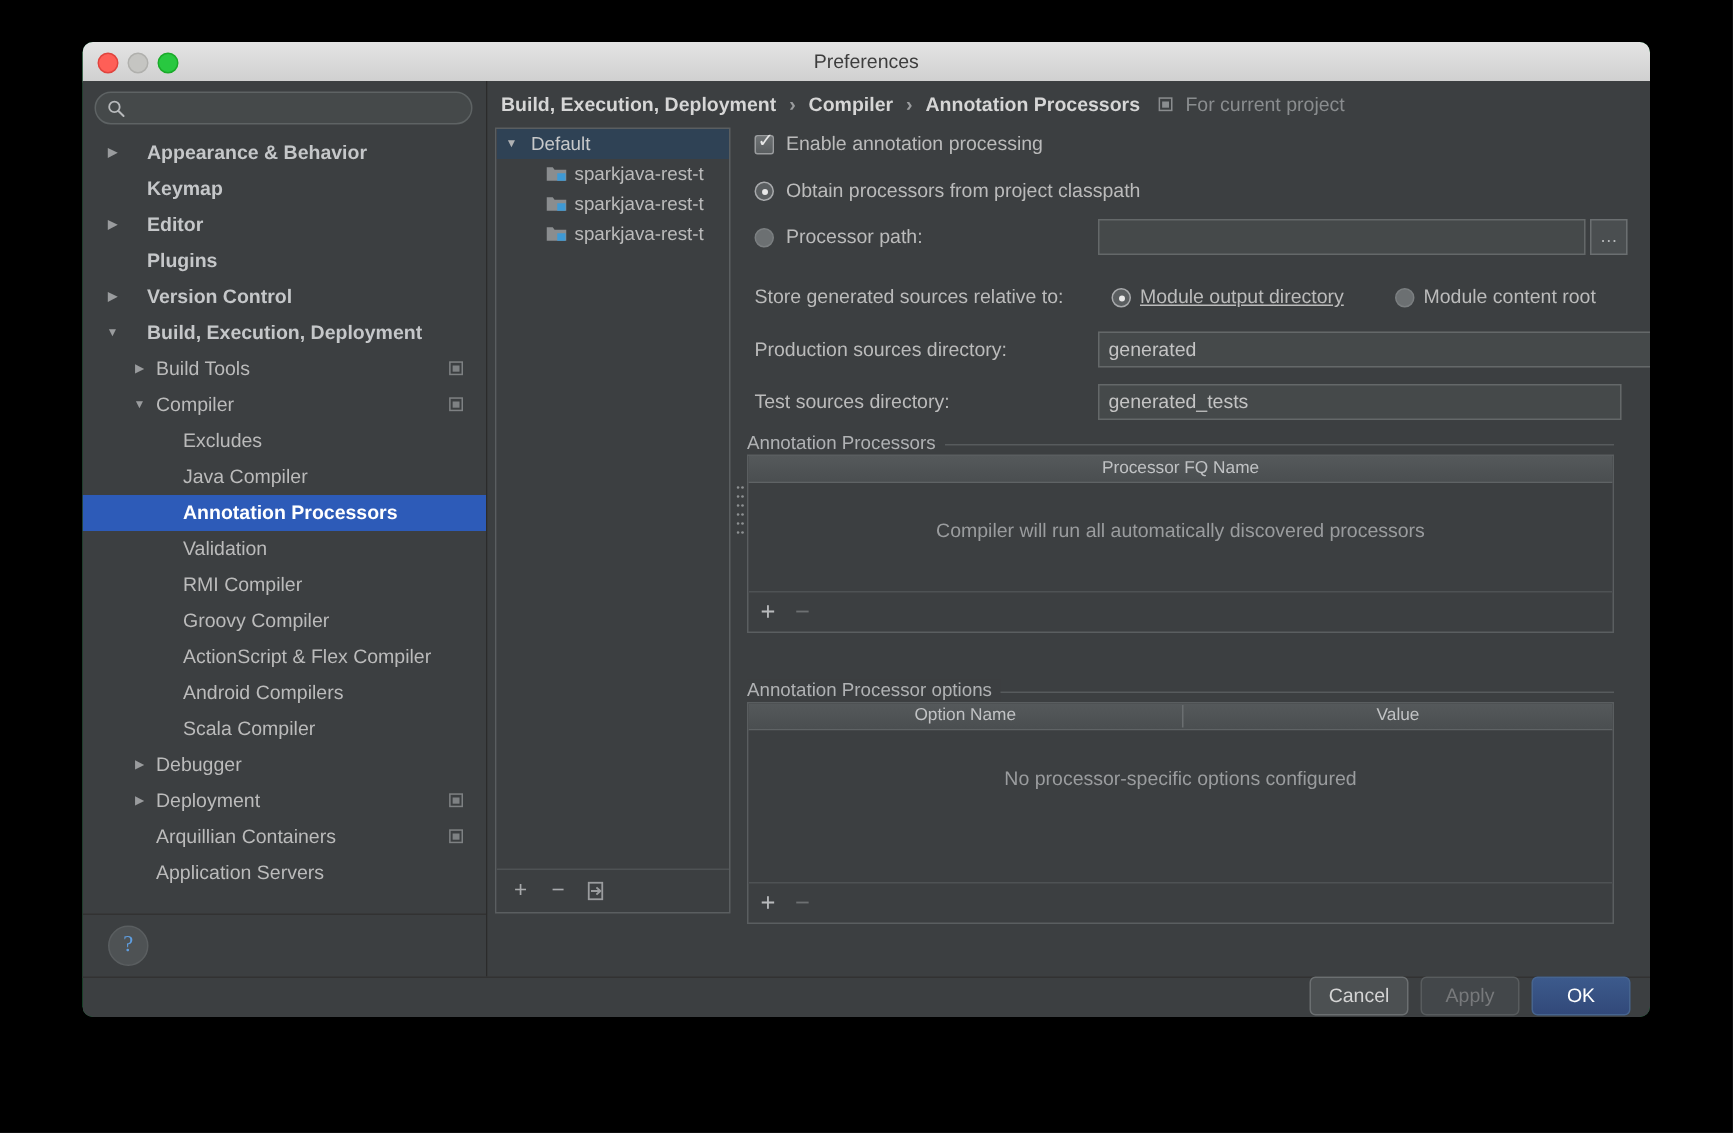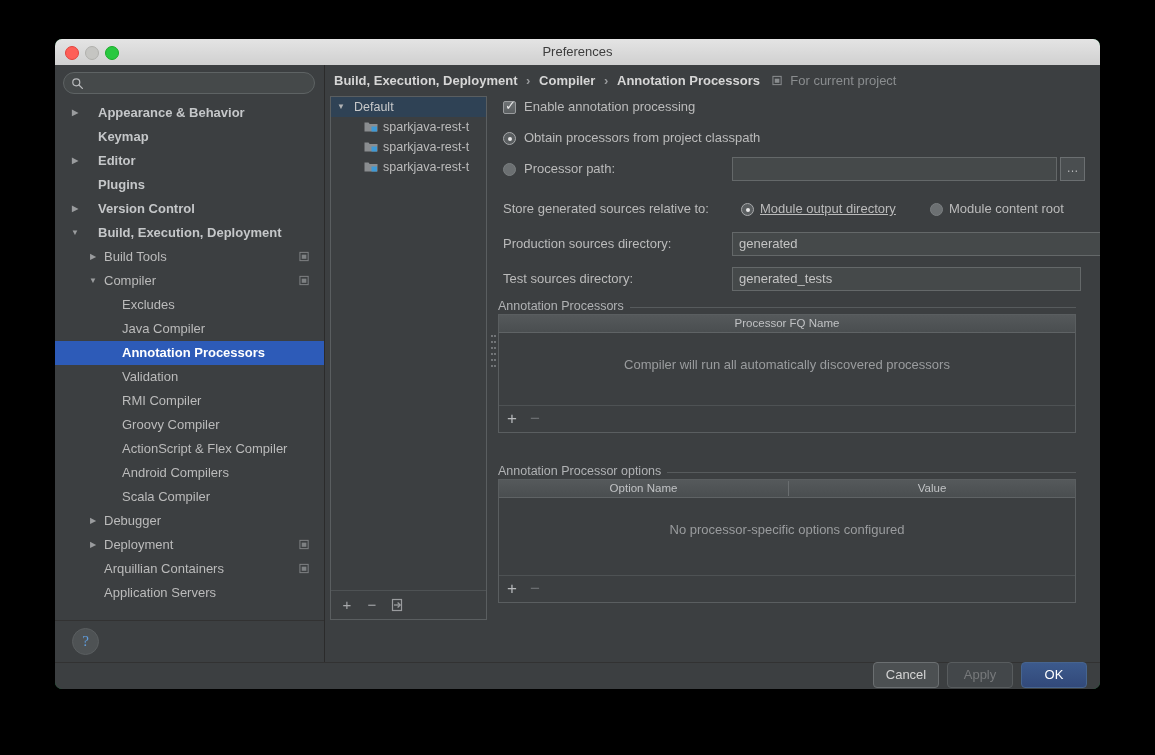--- a/index.html
+++ b/index.html
@@ -16,21 +16,20 @@
   #window {
     position: absolute;
     left: 55px;
     top: 28px;
     width: 1045px;
     height: 650px;
     border-radius: 7px;
     background: #15803d;
     overflow: hidden;
     box-shadow: 0 10px 40px rgba(0,0,0,0.75);
-    margin-top: 11px;
   }
 
   
   #titlebar {
     position: relative;
     height: 26px;
     background: linear-gradient(to bottom, #e4e4e4 0%, #d0d0d0 100%);
     border-bottom: 1px solid #a8a8a8;
   }
   #titlebar .title {
@@ -714,21 +713,21 @@
           </div>
           <div class="tbl-toolbar">
             <div class="plus">+</div>
             <div class="minus">−</div>
           </div>
         </div>
 
         <div class="group-title" style="left:0; top:368px;">Annotation Processor options</div>
         <div class="group-line" style="left:0; top:376px; width:578px;"></div>
 
-        <div class="tbl" style="left:0; top:383px; width:578px; height:124px;">
+        <div class="tbl" style="left:0; top:383px; width:578px; height:148px;">
           <div class="tbl-head">
             <div class="th" style="left:0; width:289px;">Option Name</div>
             <div class="th-div" style="left:289px;"></div>
             <div class="th" style="left:290px; right:0;">Value</div>
           </div>
           <div class="tbl-body">
             <div class="empty-msg" style="top:24px;">No processor-specific options configured</div>
           </div>
           <div class="tbl-toolbar">
             <div class="plus">+</div>

